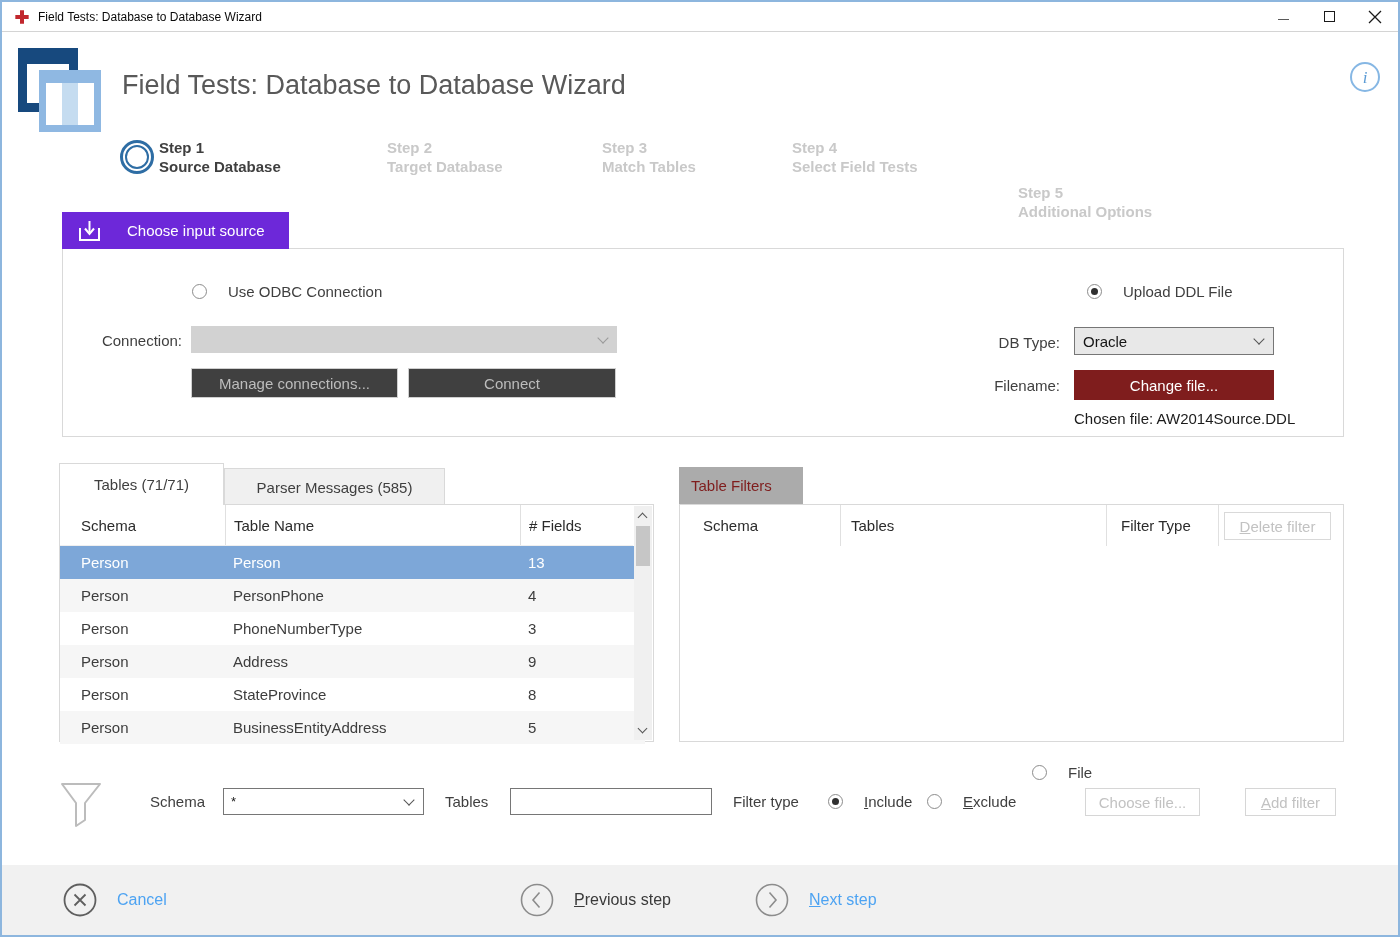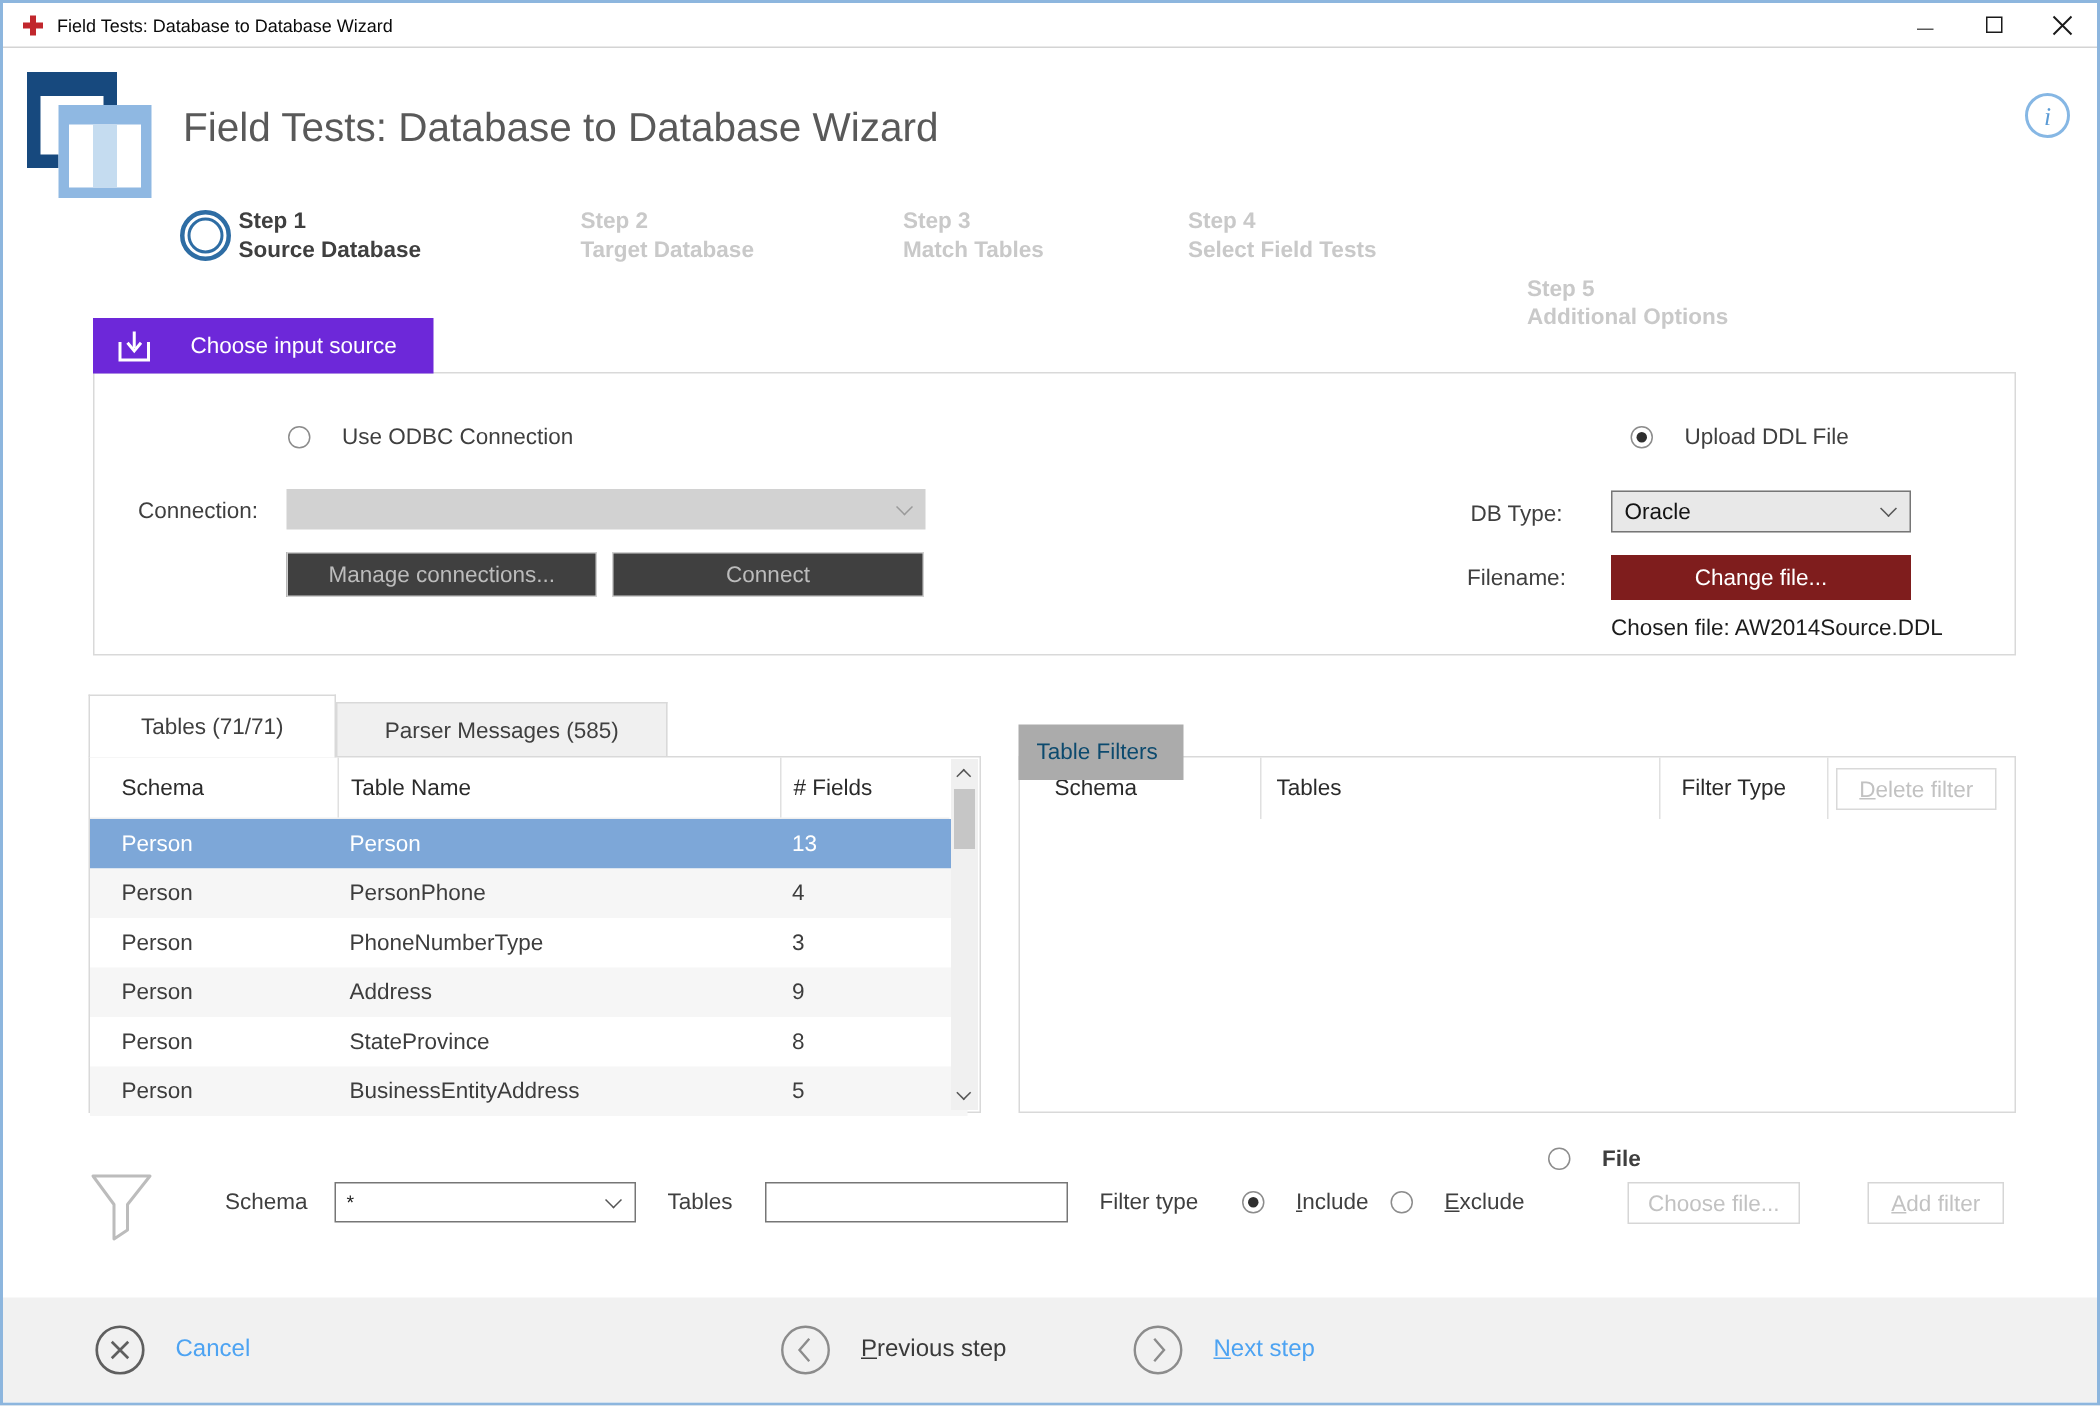--- a/index.html
+++ b/index.html
@@ -36,21 +36,21 @@
   .panel-input { position:absolute; left:60px; top:246px; width:1282px; height:189px; border:1px solid #d9d9d9; background:#fff; }
   .input-header { position:absolute; left:60px; top:210px; width:227px; height:37px; background:#6d28d9; color:#fff; display:flex; align-items:center; font-size:15px; z-index:2; }
   .input-header svg { margin-left:14px; }
   .input-header span { margin-left:24px; }
 
   .radio { display:inline-block; width:15px; height:15px; min-width:15px; border:1px solid #8c8c8c; border-radius:50%; background:#fff; position:relative; }
   .radio.checked::after { content:""; position:absolute; inset:3px; background:#2f2f2f; border-radius:50%; }
   .radio-label { position:absolute; display:flex; align-items:center; gap:21px; font-size:15px; color:#3f3f3f; }
 
   .lbl { position:absolute; font-size:15px; color:#3f3f3f; }
-  .lbl.r { text-align:center;padding-left:20px; }
+  .lbl.r { text-align:right;padding-left:20px; }
 
   .dd-disabled { position:absolute; left:189px; top:324px; width:426px; height:27px; background:#d2d2d2; display:flex; align-items:center; }
   .chev { width:8px; height:8px; border-right:1.6px solid #555; border-bottom:1.6px solid #555; transform:rotate(45deg); margin-left:auto; margin-right:10px; margin-top:-4px; }
   .chev.light { border-color:#9a9a9a; }
 
   .btn-disabled { position:absolute; height:30px; background:#404040; border:1px solid #cfcfcf; color:#bcbcbc; font-size:15px; display:flex; align-items:center; justify-content:center; }
   .dd-enabled { position:absolute; left:1072px; top:325px; width:200px; height:28px; background:#e8e8e8; border:1px solid #767676; display:flex; align-items:center; font-size:15px; color:#141414; padding-left:8px; }
   .btn-primary { position:absolute; left:1072px; top:368px; width:200px; height:30px; background:#7f1d1d; color:#fff; font-size:15px; display:flex; align-items:center; justify-content:center; }
   .chosen-file { position:absolute; left:1072px; top:408px; font-size:15px; color:#1c1c1c; }
 
@@ -65,21 +65,21 @@
   .tbl-row > div:nth-child(1) { padding-left:21px; } .tbl-row > div:nth-child(2), .tbl-row > div:nth-child(3) { padding-left:8px; }
   .tbl-row:nth-child(even) { background:#f6f6f6; }
   .tbl-row.selected { background:#7da7d8; color:#fff; }
   .scrollbar { position:absolute; right:1px; top:1px; bottom:1px; width:18px; background:#f0f0f0; }
   .sb-arrow { position:absolute; left:5px; width:7px; height:7px; border-right:1.6px solid #555; border-bottom:1.6px solid #555; }
   .sb-up { top:8px; transform:rotate(225deg); }
   .sb-down { bottom:8px; transform:rotate(45deg); }
   .sb-thumb { position:absolute; left:2px; right:2px; top:20px; height:40px; background:#c6c6c6; }
 
   
-  .filters-header { position:absolute; left:677px; top:465px; width:110px; height:37px; background:#ababab; color:#0c4a6e; font-size:15px; display:flex; align-items:center; padding-left:12px; z-index:2;margin-top:16px; }
+  .filters-header { position:absolute; left:677px; top:465px; width:124px; height:37px; background:#ababab; color:#7f1d1d; font-size:15px; display:flex; align-items:center; padding-left:12px; z-index:2; }
   .panel-filters { position:absolute; left:677px; top:502px; width:665px; height:238px; border:1px solid #d9d9d9; background:#fff; }
   .flt-head { display:grid; grid-template-columns:160px 266px 112px 1fr; height:41px; align-items:center; font-size:15px; color:#2b2b2b; }
   .flt-head > div:nth-child(2), .flt-head > div:nth-child(3), .flt-head > div:nth-child(4) { border-left:1px solid #e0e0e0; height:100%; display:flex; align-items:center; }
   .flt-head .c1 { padding-left:23px; } .flt-head .c2 { padding-left:10px; } .flt-head .c3 { padding-left:14px; }
   .btn-delete { position:absolute; right:12px; top:7px; width:107px; height:28px; background:#fff; border:1px solid #d9d9d9; color:#c2c2c2; font-size:15px; display:flex; align-items:center; justify-content:center; }
 
   
   .funnel { position:absolute; left:58px; top:780px; }
   .combo { position:absolute; left:221px; top:786px; width:201px; height:27px; border:1px solid #767676; background:#fff; display:flex; align-items:center; font-size:13px; color:#1a1a1a; padding-left:7px; }
   .txt-input { position:absolute; left:508px; top:786px; width:202px; height:27px; border:1px solid #767676; background:#fff; font-size:14px; padding:0 6px; font-family:"Liberation Sans", sans-serif; outline:none; color:#1a1a1a; }
@@ -259,21 +259,21 @@
   <input class="txt-input" value="" style="">
   <div class="lbl" style="left:731px; top:791px;">Filter type</div>
   <label class="radio-label" style="left:826px; top:791px;">
     <span class="radio checked"></span>
     <span><span class="mn">I</span>nclude</span>
   </label>
   <label class="radio-label" style="left:925px; top:791px;">
     <span class="radio"></span>
     <span><span class="mn">E</span>xclude</span>
   </label>
-  <label class="radio-label" style="left:1030px; top:762px;font-weight:bold;">
+  <label class="radio-label" style="left:1030px; top:762px;">
     <span class="radio"></span>
     <span>File</span>
   </label>
   <div class="btn-bar-disabled" style="left:1083px; width:115px;">Choose file...</div>
   <div class="btn-bar-disabled" style="left:1243px; width:91px;"><span class="mn">A</span>dd filter</div>
 
   <div class="footer">
     <div class="foot-group fg-cancel">
       <svg width="34" height="34" viewBox="0 0 34 34">
         <circle cx="17" cy="17" r="15.5" fill="none" stroke="#5f5f5f" stroke-width="1.8"></circle>

